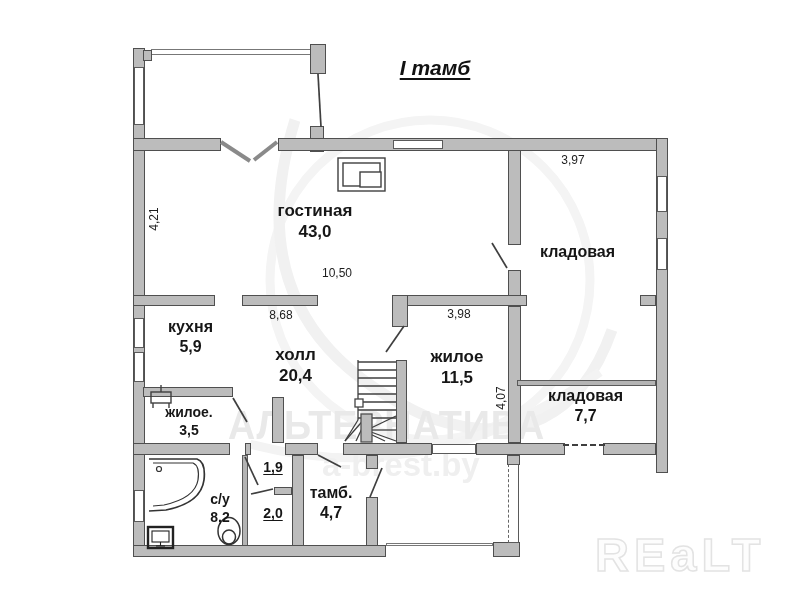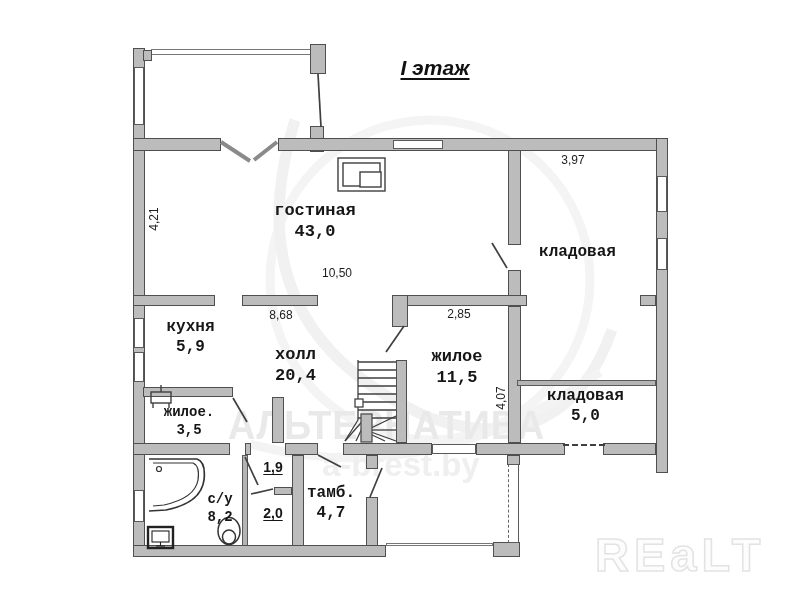--- a/index.html
+++ b/index.html
@@ -4,21 +4,21 @@
 <style>
   html,body{margin:0;padding:0;background:#fff;}
   #plan{position:relative;width:800px;height:599px;background:#ffffff;overflow:hidden;
         font-family:"Liberation Sans",sans-serif;}
   .w{position:absolute;background:#bcbcbc;border:1px solid #4f4f4f;box-sizing:border-box;z-index:5;}
   .wt{position:absolute;background:#b4b4b4;border:1px solid #5a5a5a;box-sizing:border-box;z-index:5;}
   .win{position:absolute;background:#ffffff;border:1px solid #5a5a5a;box-sizing:border-box;z-index:6;}
   .rail{position:absolute;background:#fff;border:1px solid #777;box-sizing:border-box;z-index:4;}
   .dash{position:absolute;border-top:2px dashed #3f3f3f;z-index:6;}
   .room{position:absolute;text-align:center;color:#161616;font-weight:bold;z-index:8;line-height:1.25;}
-  .room .a{display:block;font-family:Liberation Mono, monospace;}
+  .room .a{display:block;}
   .dim{position:absolute;text-align:center;color:#1d1d1d;font-size:12px;z-index:8;}
   .vert{transform:rotate(-90deg);}
   #title{position:absolute;left:350px;top:56px;width:170px;text-align:center;z-index:9;
          font-size:21px;font-weight:bold;font-style:italic;color:#111;
          text-decoration:underline;text-underline-offset:3px;}
   .u{text-decoration:underline;text-underline-offset:2px;}
   .wm{position:absolute;color:#e9e9e9;font-weight:bold;z-index:1;white-space:nowrap;}
   #wm-agency{left:228px;top:402px;font-size:41px;letter-spacing:1px;transform:scaleX(.92);transform-origin:left;}
   #wm-site{left:322px;top:446px;font-size:33px;color:#efefef;}
   #wm-logo{left:595px;top:527px;font-size:47px;letter-spacing:5px;color:#fdfdfd;
@@ -35,21 +35,21 @@
   <svg id="swoosh" width="800" height="599">
     <circle cx="430" cy="280" r="160" fill="none" stroke="#f4f4f4" stroke-width="9"></circle>
     <path d="M295 120 Q230 330 430 418 Q565 462 612 330" fill="none" stroke="#f1f1f1" stroke-width="11"></path>
     <path d="M250 444 Q430 492 600 372" fill="none" stroke="#f3f3f3" stroke-width="9"></path>
   </svg>
 
   <div class="wm" id="wm-agency">АЛЬТЕРНАТИВА</div>
   <div class="wm" id="wm-site">a-brest.by</div>
   <div class="wm" id="wm-logo">REaLT</div>
 
-  <div id="title">I этаж</div>
+  <div id="title">I тамб</div>
 
   <div class="w" style="left:133px;top:48px;width:12px;height:509px"></div>
   <div class="w" style="left:143px;top:50px;width:9px;height:11px"></div>
   <div class="rail" style="left:151px;top:49px;width:160px;height:6px"></div>
   <div class="w" style="left:310px;top:44px;width:16px;height:30px"></div>
   <div class="w" style="left:310px;top:126px;width:14px;height:26px"></div>
 
   <div class="w" style="left:133px;top:138px;width:88px;height:13px"></div>
   <div class="w" style="left:278px;top:138px;width:390px;height:13px"></div>
   <div class="w" style="left:656px;top:138px;width:12px;height:335px"></div>
@@ -176,21 +176,21 @@
   <div class="room" style="left:253px;top:344px;width:85px;font-size:17px">
     <span class="a">холл</span>
     <span class="a">20,4</span>
   </div>
   <div class="room" style="left:412px;top:346px;width:90px;font-size:17px">
     <span class="a">жилое</span>
     <span class="a">11,5</span>
   </div>
   <div class="room" style="left:528px;top:386px;width:115px;font-size:16px">
     <span class="a">кладовая</span>
-    <span class="a">5,0</span>
+    <span class="a">7,7</span>
   </div>
   <div class="room" style="left:148px;top:404px;width:82px;font-size:14px">
     <span class="a">жилое.</span>
     <span class="a">3,5</span>
   </div>
   <div class="room" style="left:186px;top:491px;width:68px;font-size:14px">
     <span class="a">с/у</span>
     <span class="a">8,2</span>
   </div>
   <div class="room" style="left:298px;top:483px;width:66px;font-size:16px">
@@ -201,16 +201,16 @@
     <span>1,9</span>
   </div>
   <div class="room u" style="left:253px;top:505px;width:40px;font-size:14px">
     <span>2,0</span>
   </div>
 
   <div class="dim vert" style="left:132px;top:212px;width:44px;height:14px">4,21</div>
   <div class="dim" style="left:548px;top:153px;width:50px">3,97</div>
   <div class="dim" style="left:312px;top:266px;width:50px">10,50</div>
   <div class="dim" style="left:258px;top:308px;width:46px">8,68</div>
-  <div class="dim" style="left:436px;top:307px;width:46px">2,85</div>
+  <div class="dim" style="left:436px;top:307px;width:46px">3,98</div>
   <div class="dim vert" style="left:479px;top:391px;width:44px;height:14px">4,07</div>
 
 </div>
 
 </body></html>

